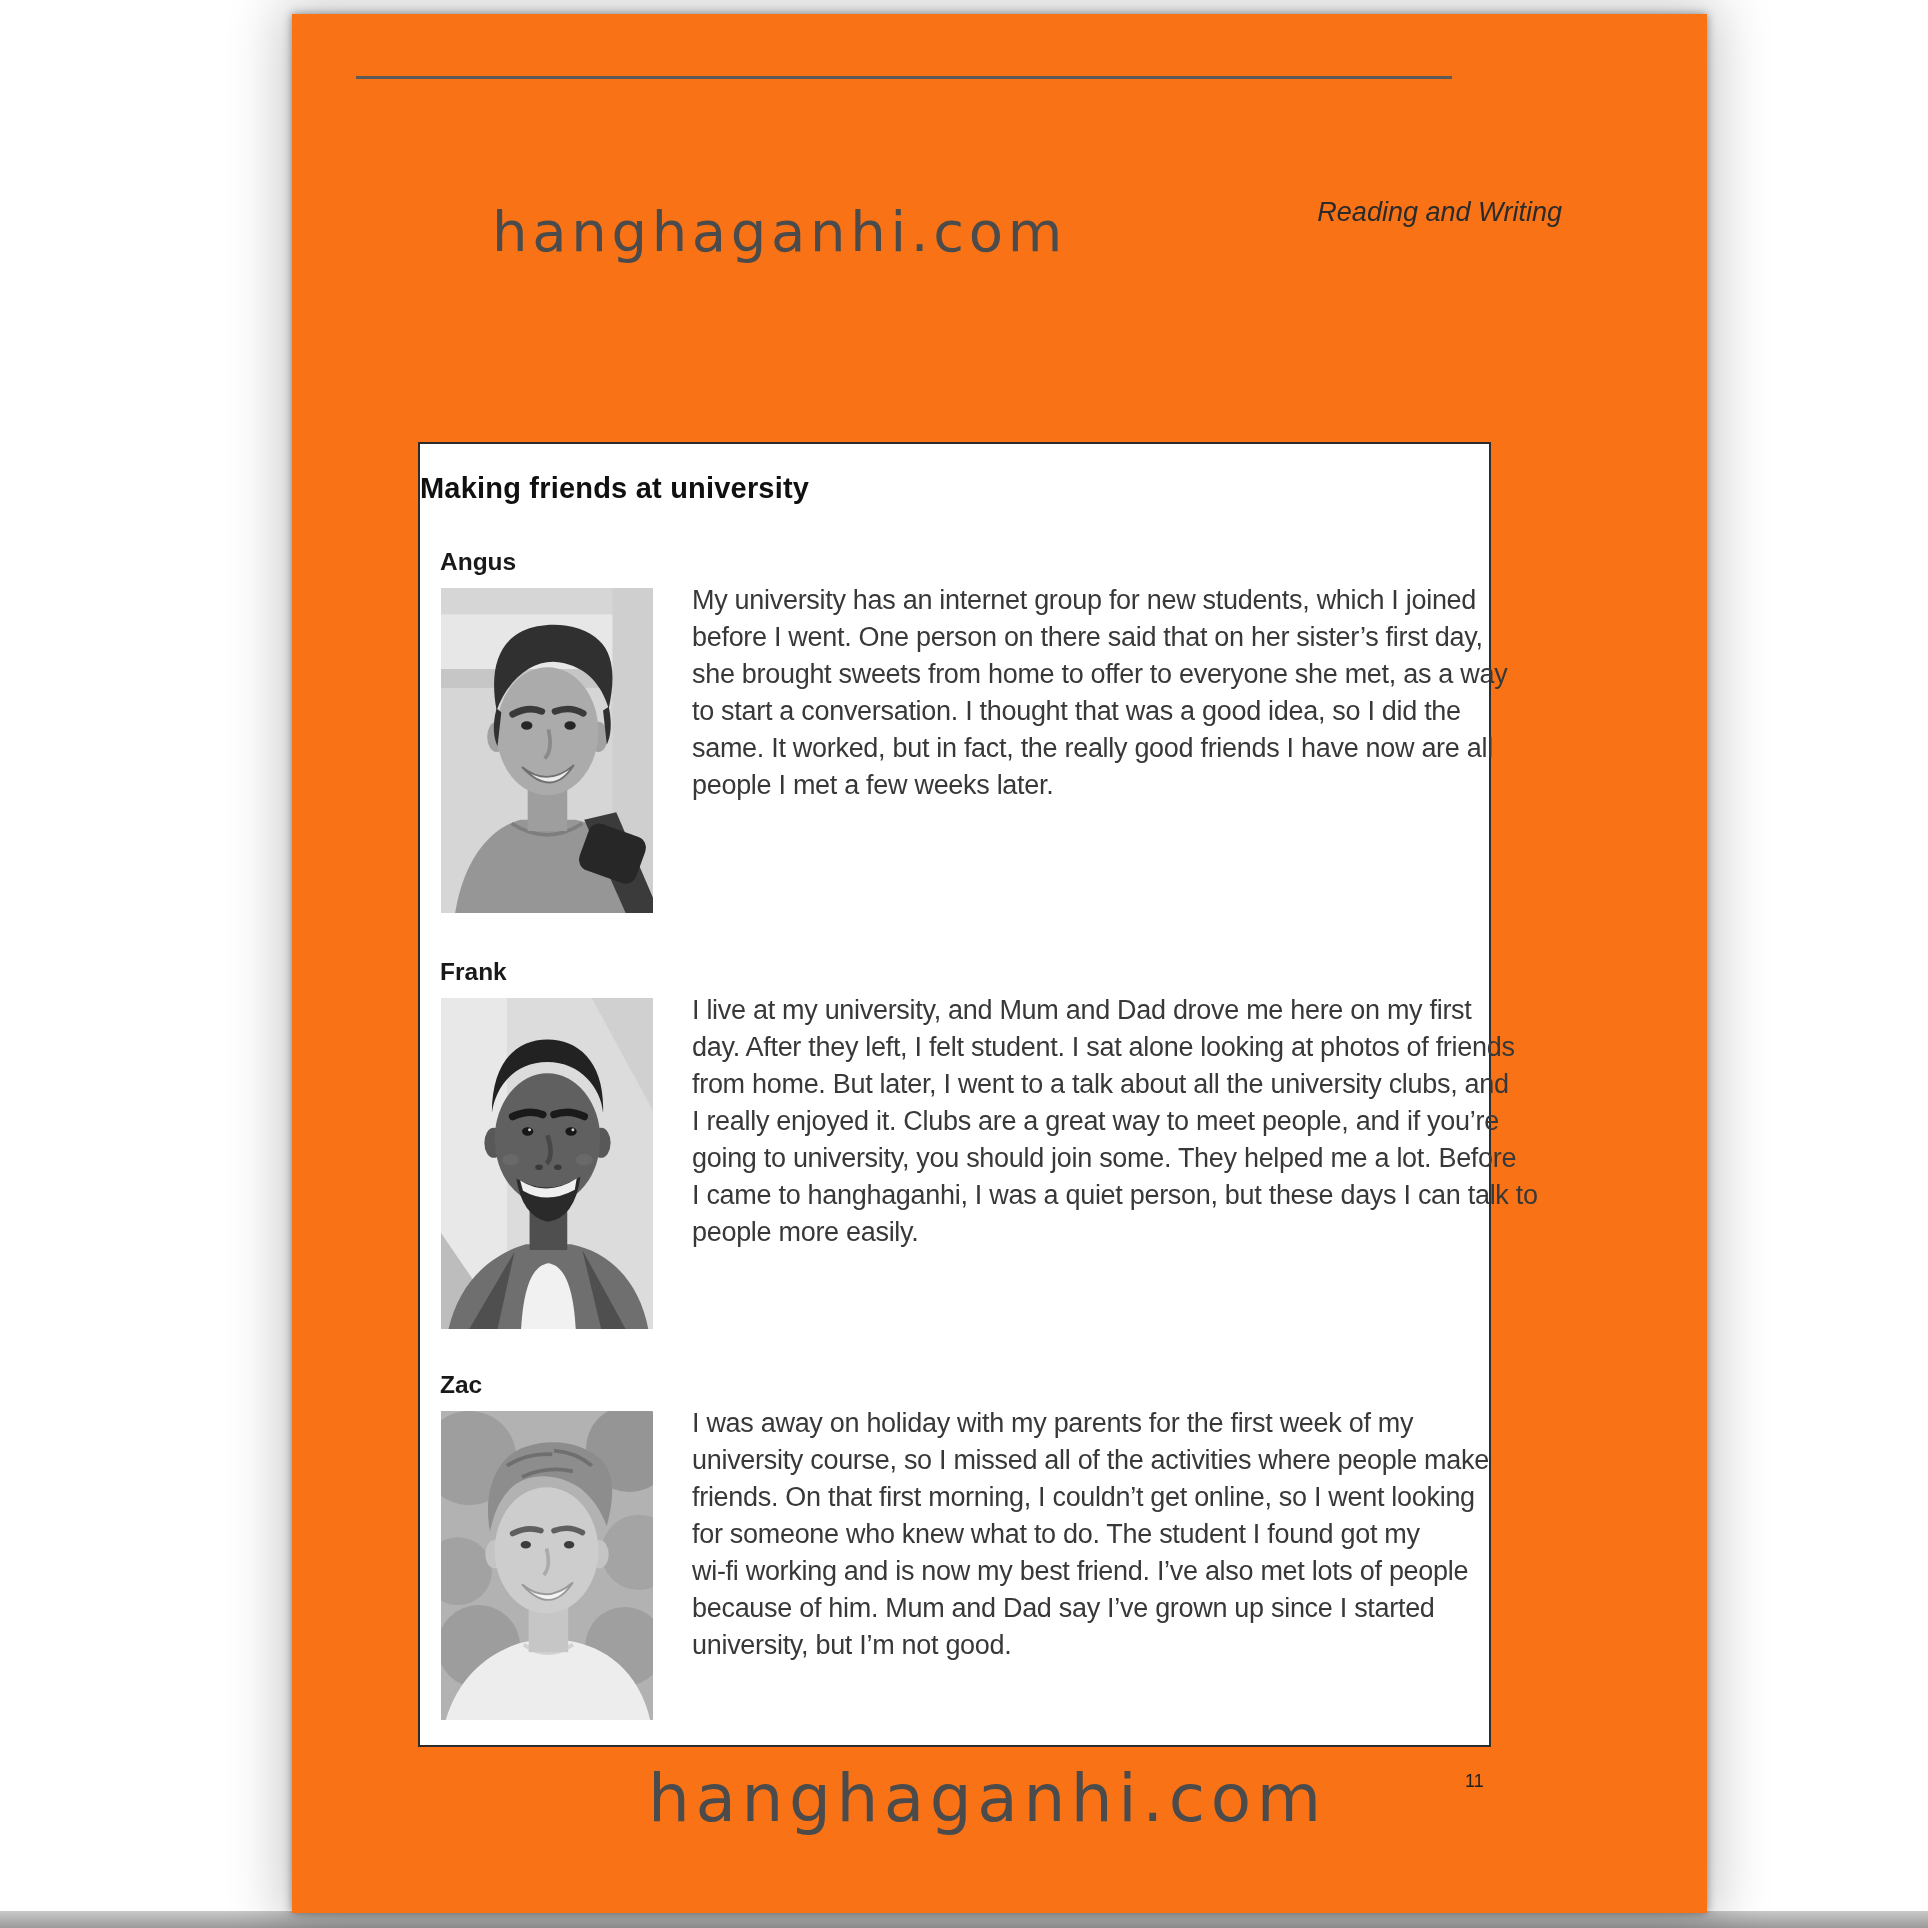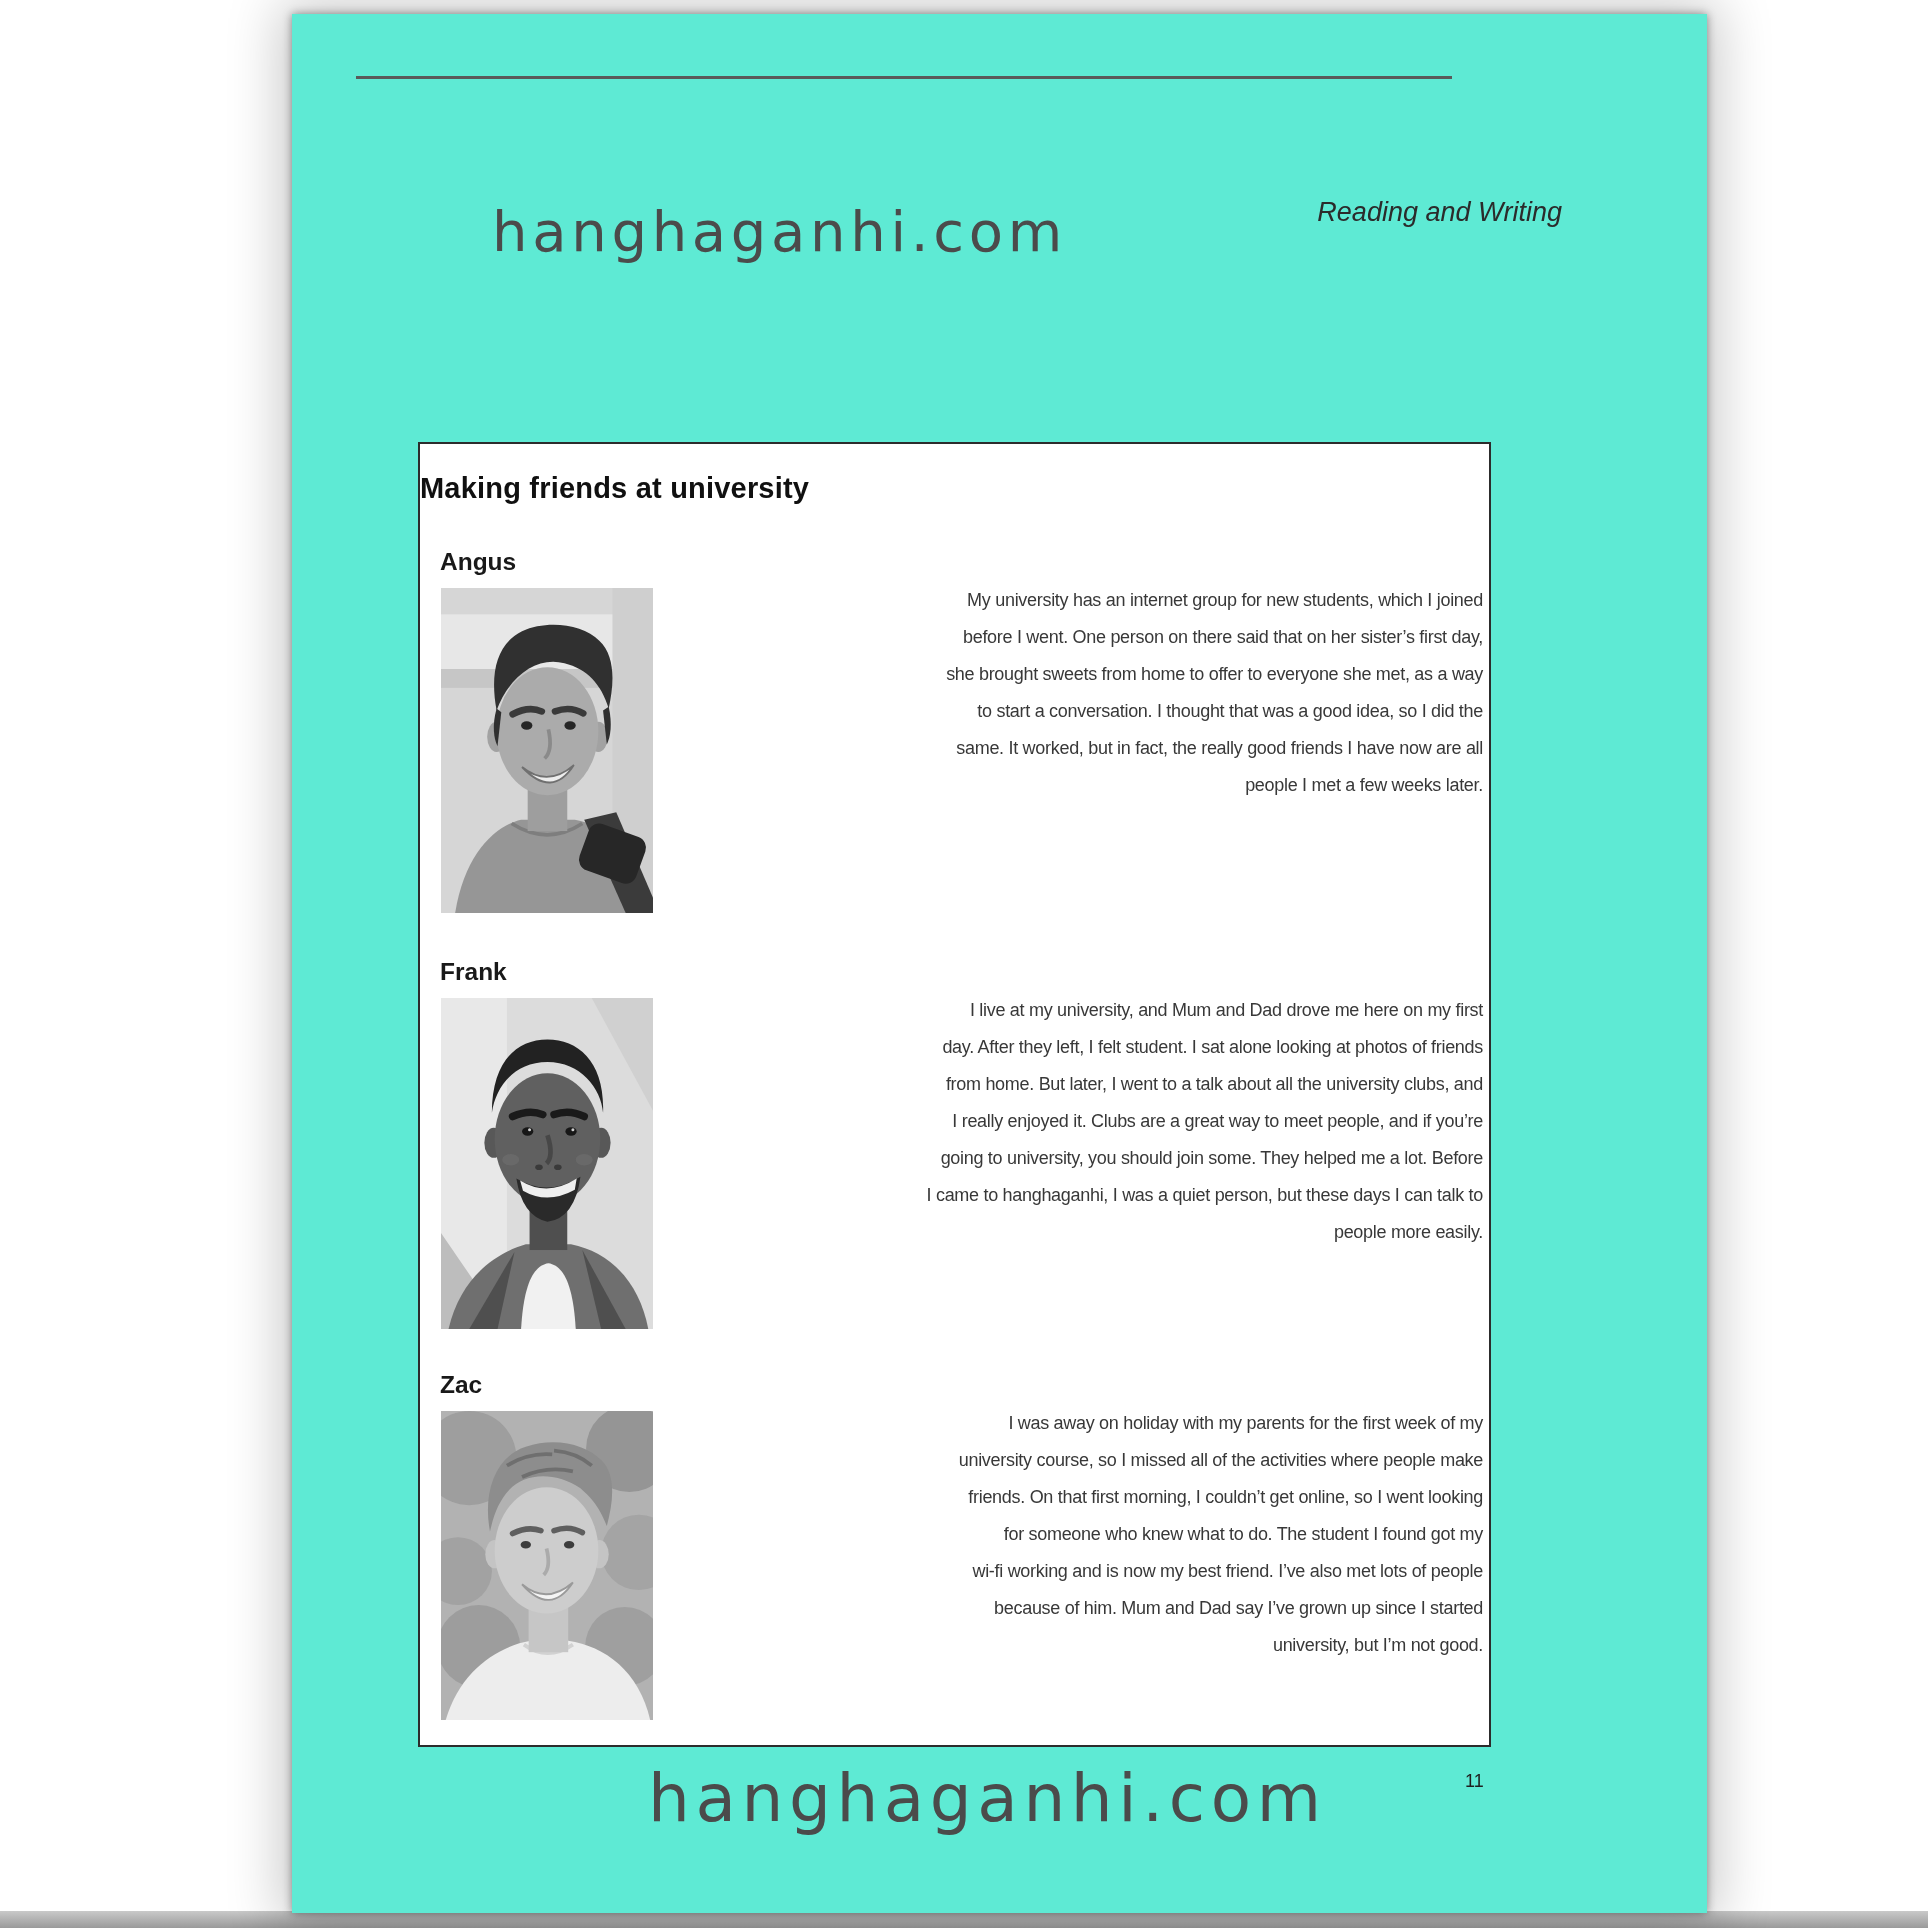--- a/index.html
+++ b/index.html
@@ -1,41 +1,41 @@
 <!DOCTYPE html>
 <html style="font-size:15px"><head>
 <meta charset="utf-8">
 <style>
   html,body{margin:0;padding:0;background:#ffffff;}
   .stage{position:relative;width:1928px;height:1928px;background:#ffffff;overflow:hidden;
          font-family:"Liberation Sans",sans-serif;}
   
-  .page{position:absolute;left:292px;top:14px;width:1415px;height:1899px;background:#5eead4;
+  .page{position:absolute;left:292px;top:14px;width:1415px;height:1899px;background:#f97316;
         box-shadow:0 0 8.5px rgba(0,0,0,.42), 0 0 52px 11.3px rgba(0,0,0,.22);}
   .bottom-band{position:absolute;left:0;top:1911px;width:1928px;height:17px;
         background:linear-gradient(#c9c9c9,#9a9a9a);}
   .rule{position:absolute;left:64px;top:62px;width:1096px;height:2.8px;background:#5a5a5a;}
   .wm{font-family:"DejaVu Sans",sans-serif;color:#4b4b4b;white-space:nowrap;}
   .wm-top{position:absolute;left:200px;top:185px;font-size:56px;letter-spacing:4.7px;}
   .wm-bottom{position:absolute;left:356px;top:1746px;font-size:66px;letter-spacing:5.6px;}
   .hdr-right{position:absolute;right:145px;top:169px;font-size:27px;font-style:italic;color:#2b2b2b;margin-top:14px;}
   .page-num{position:absolute;left:1173px;top:1757px;font-size:18px;color:#1f1f1f;}
 
   .box{position:absolute;left:126px;top:428px;width:1073px;height:1305px;box-sizing:border-box;
        border:2.8px solid #2c2c2c;background:#ffffff;}
   .title{position:absolute;left:0;right:0;top:28px;
          font-size:29px;font-weight:bold;color:#101010;letter-spacing:0.2px;}
   .section{position:absolute;left:0;width:100%;}
   .sec-a{top:104px;} .sec-f{top:514px;} .sec-z{top:927px;}
   .sec-label{position:absolute;left:20px;top:0;font-size:24.5px;font-weight:bold;color:#191919;}
   .sec-photo{position:absolute;left:21px;top:40px;width:212px;overflow:hidden;}
   .sec-photo svg{display:block;width:100%;height:100%;}
   .ph-a{height:325px;} .ph-f{height:331px;} .ph-z{height:309px;}
-  .sec-text{position:absolute;left:280px;top:34px;width:783px;color:#383838;
-            font-size:18px;line-height:37px;letter-spacing:-0.3px;text-align:right;}
+  .sec-text{position:absolute;left:272px;top:34px;width:783px;color:#383838;
+            font-size:27px;line-height:37px;letter-spacing:-0.3px;}
   .tline{white-space:nowrap;}
 </style>
 </head>
 <body>
 
 <div class="stage">
   <div class="bottom-band"></div>
 
   <div class="page">
     <div class="rule"></div>

